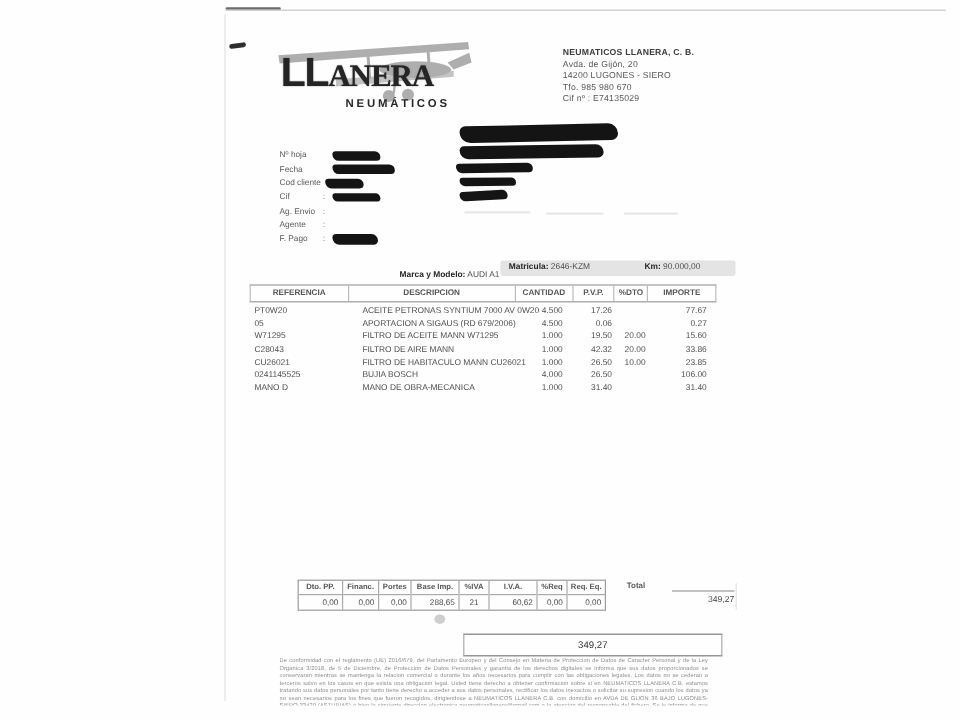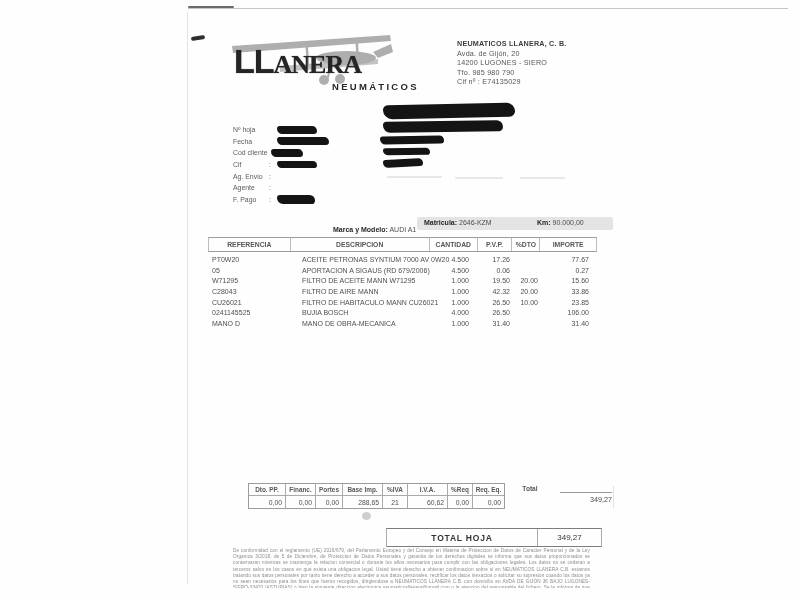--- a/index.html
+++ b/index.html
@@ -12,24 +12,24 @@
   .scanline-dark{background:#6b6b6b;height:2px;border-radius:1px;}
   .paper-edge{background:#e2e2e2;width:1px;}
   .smudge{background:#2e2e2e;border-radius:2px;transform:rotate(-8deg);}
   .ghost{background:#e7e7e7;height:2px;border-radius:1px;}
   .blob{background:#bdbdbd;border-radius:50%;opacity:.75;}
 
   
   .logo-text{font-weight:900;color:#252525;letter-spacing:-1px;text-shadow:0 0 1px #3a3a3a;line-height:1;}
   .logo-ll{font-size:34px;}
   .logo-rest{font-size:26px;font-family:Liberation Serif, serif;}
-  .logo-sub{font-size:9.5px;font-weight:700;letter-spacing:2.3px;color:#272727;margin-left:44px;}
-
-  
-  .company{font-size:7.2px;line-height:9.6px;color:#575757;letter-spacing:.2px;}
+  .logo-sub{font-size:9.5px;font-weight:700;letter-spacing:2.3px;color:#272727;}
+
+  
+  .company{font-size:7.2px;line-height:9.6px;color:#575757;letter-spacing:.2px;margin-left:12px;}
   .company .co-name{font-weight:700;color:#3d3d3d;}
 
   
   .redact{background:#141414;border-radius:5px 9px 6px 10px;}
 
   
   .ffields{font-size:6.9px;color:#5a5a5a;}
   .frow{display:flex;align-items:center;height:11.6px;}
   .flabel{width:36px;}
   .fcolon{width:6px;}
@@ -102,21 +102,21 @@
     <div class="abs logo-text" style="left:6px;top:16px;">
       <span class="logo-ll">LL</span><span class="logo-rest">ANERA</span>
     </div>
     <div class="abs logo-sub" style="left:60px;top:53px;">NEUMÁTICOS</div>
   </div>
 
   <div class="abs company" style="left:457px;top:39px;width:150px;">
     <div class="co-name">NEUMATICOS LLANERA, C. B.</div>
     <div>Avda. de Gijón, 20</div>
     <div>14200 LUGONES - SIERO</div>
-    <div>Tfo. 985 980 790</div>
+    <div>Tfo. 985 980 670</div>
     <div>Cif nº : E74135029</div>
   </div>
 
   <div>
     <div class="abs redact" style="left:383px;top:104px;width:132px;height:14px;transform:rotate(-1.2deg);"></div>
     <div class="abs redact" style="left:383px;top:121px;width:120px;height:11px;transform:rotate(-0.8deg);"></div>
     <div class="abs redact" style="left:380px;top:136px;width:64px;height:8px;transform:rotate(-1deg);"></div>
     <div class="abs redact" style="left:383px;top:148px;width:47px;height:7px;transform:rotate(-0.5deg);"></div>
     <div class="abs redact" style="left:383px;top:159px;width:40px;height:8px;transform:rotate(-3deg);"></div>
     <div class="abs ghost" style="left:387px;top:176px;width:55px;"></div>
@@ -276,19 +276,18 @@
       <div class="sum-h">Req. Eq.</div>
       <div class="sum-v">0,00</div>
     </div>
   </div>
   <div class="abs sum-total-label" style="left:505px;top:485px;width:50px;">Total</div>
   <div class="abs sum-total-value" style="left:560px;top:492px;width:52px;">349,27</div>
   <div class="abs blob" style="left:362px;top:512px;width:9px;height:8px;"></div>
   <div class="abs paper-edge" style="left:613px;top:486px;height:22px;"></div>
 
   <div class="abs thbox" style="left:386px;top:528px;width:214px;">
-    <div class="th-label">TOTAL HOJA</div>
     <div class="th-value">349,27</div>
   </div>
 
   <div class="abs legal" style="left:233px;top:548px;width:357px;height:40px;overflow:hidden;">De conformidad con el reglamento (UE) 2016/679, del Parlamento Europeo y del Consejo en Materia de Proteccion de Datos de Caracter Personal y de la Ley Organica 3/2018, de 5 de Diciembre, de Proteccion de Datos Personales y garantia de los derechos digitales se informa que sus datos proporcionados se conservaran mientras se mantenga la relacion comercial o durante los años necesarios para cumplir con las obligaciones legales. Los datos no se cederan a terceros salvo en los casos en que exista una obligacion legal. Usted tiene derecho a obtener confirmacion sobre si en NEUMATICOS LLANERA C.B. estamos tratando sus datos personales por tanto tiene derecho a acceder a sus datos personales, rectificar los datos inexactos o solicitar su supresion cuando los datos ya no sean necesarios para los fines que fueron recogidos, dirigiendose a NEUMATICOS LLANERA C.B. con domicilio en AVDA DE GIJON 36 BAJO LUGONES-SIERO-33420 (ASTURIAS) o bien la siguiente direccion electronica neumaticosllanera@gmail.com o la atencion del responsable del fichero. Se le informa de que le asisten los derechos de acceso, modificacion, oposicion y supresion de sus datos.</div>
 
 </div>
 
 </body></html>

